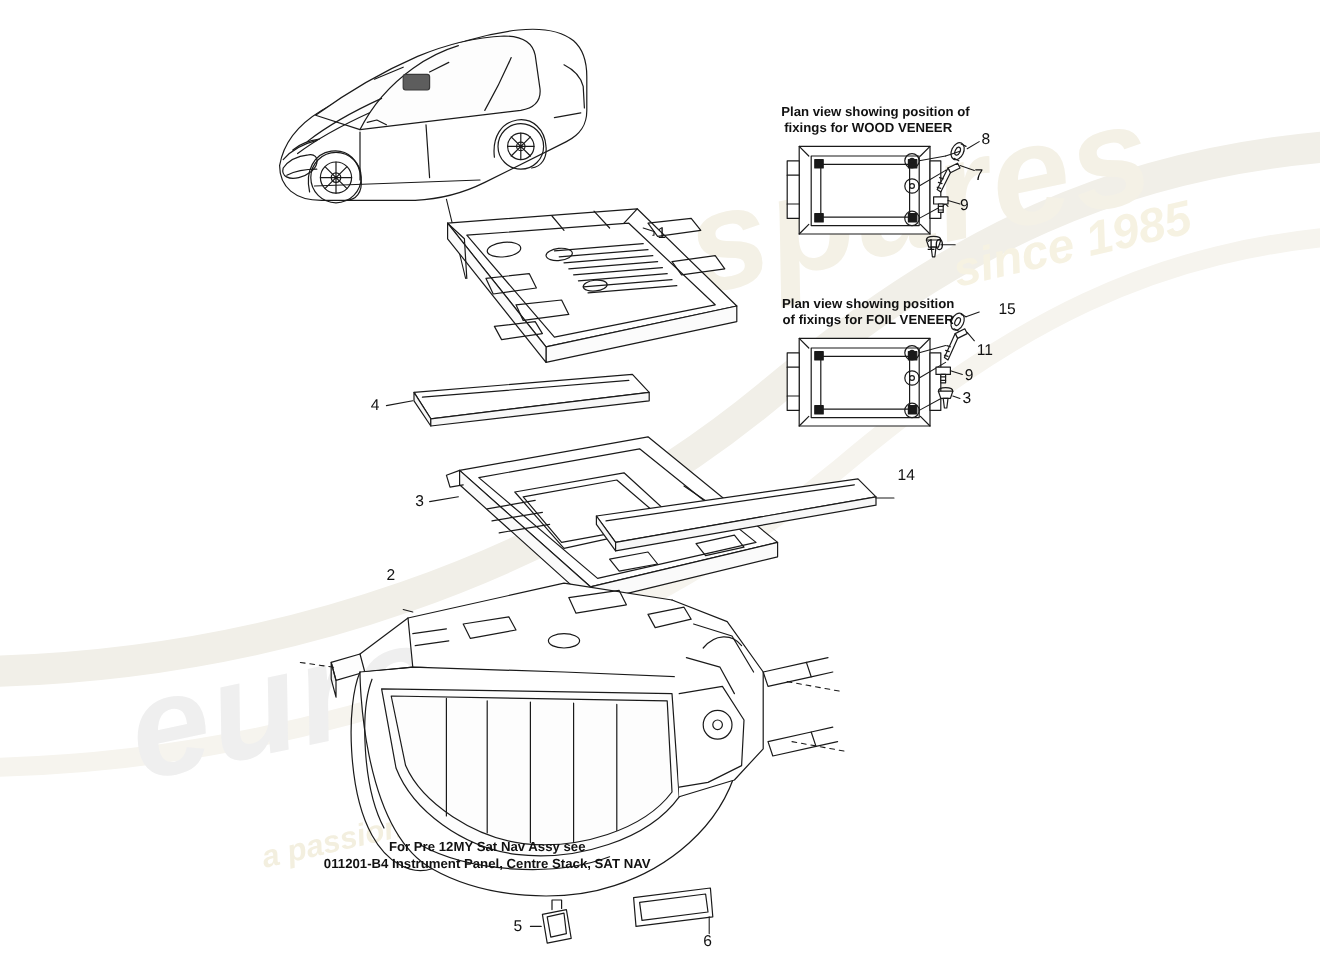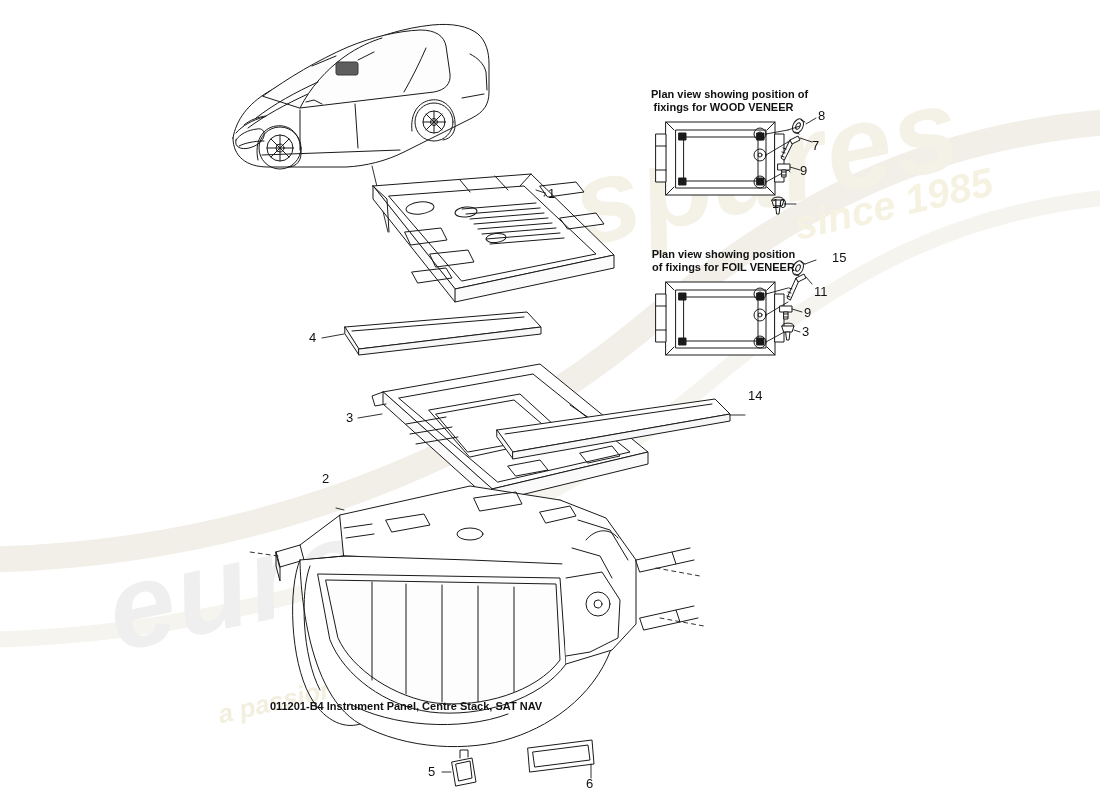--- a/index.html
+++ b/index.html
@@ -470,16 +470,17 @@
     <div>Plan view showing position of</div>
     <div>fixings for WOOD VENEER</div>
   </div>
 
   <div class="lbl plan-title" style="left:651px; top:248px; width:145px;">
     <div>Plan view showing position</div>
     <div>of fixings for FOIL VENEER</div>
   </div>
 
   <div class="lbl note" style="left:236px; top:699px; width:340px;">
+    <div>For Pre 12MY Sat Nav Assy see</div>
     <div>011201-B4 Instrument Panel, Centre Stack, SAT NAV</div>
   </div>
 
 </div>
 
 </body></html>

